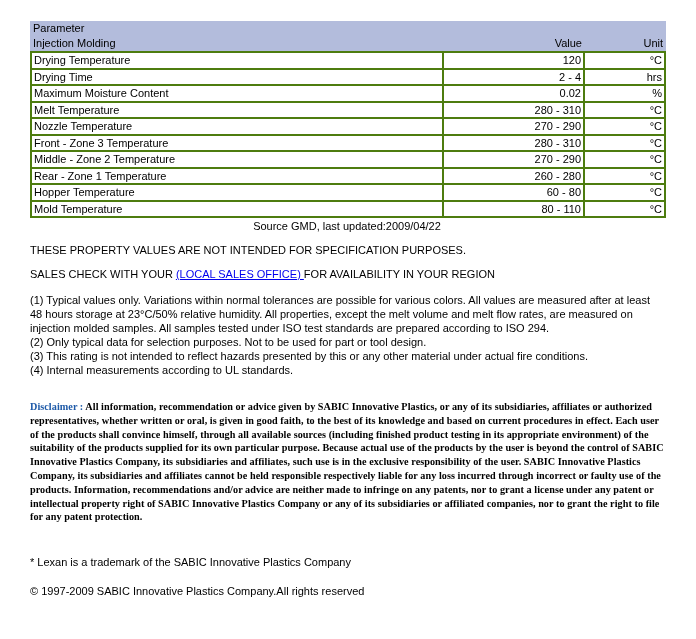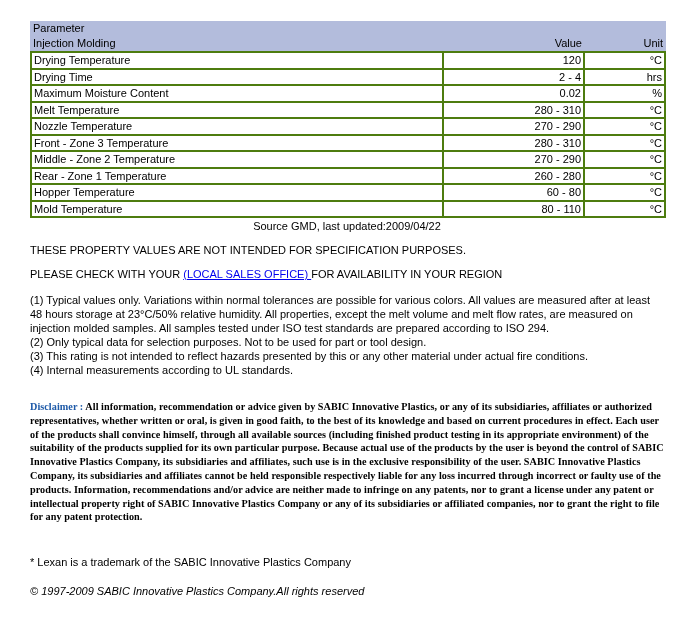--- a/index.html
+++ b/index.html
@@ -32,21 +32,21 @@
   .notice1 { margin-top: 12px; }
   .notice2 { margin-top: 12px; }
   a.link { color: #0000ee; text-decoration: underline; }
   .notes { margin-top: 13px; line-height: 14px; }
   .disclaimer {
     margin-top: 23px; font-weight: bold; line-height: 13.8px;
     font-family: Liberation Serif, serif; font-size: 10.2px; letter-spacing: 0.05px;
   }
   .disc-label { color: #1e5aa8; }
   .trademark { margin-top: 32px; }
-  .copyright { margin-top: 17px; font-style: italic; }
+  .copyright { margin-top: 17px; }
 </style>
 </head>
 <body>
 
 <div class="wrap">
   <table class="props">
     <colgroup>
         <col class="c1">
         <col class="c2">
         <col class="c3">
@@ -110,21 +110,21 @@
           <td class="c">80 - 110</td>
           <td class="c">°C</td>
         </tr>
       </tbody>
   </table>
 
   <div class="source">Source GMD, last updated:2009/04/22</div>
 
   <p class="notice1">THESE PROPERTY VALUES ARE NOT INTENDED FOR SPECIFICATION PURPOSES.</p>
 
-  <p class="notice2"><span>PLEASE CHECK WITH YOUR </span><a class="link" href="#">(LOCAL SALES OFFICE) </a><span>FOR AVAILABILITY IN YOUR REGION</span></p>
+  <p class="notice2"><span>SALES CHECK WITH YOUR </span><a class="link" href="#">(LOCAL SALES OFFICE) </a><span>FOR AVAILABILITY IN YOUR REGION</span></p>
 
   <div class="notes">
     <p>(1) Typical values only. Variations within normal tolerances are possible for various colors. All values are measured after at least 48 hours storage at 23°C/50% relative humidity. All properties, except the melt volume and melt flow rates, are measured on injection molded samples. All samples tested under ISO test standards are prepared according to ISO 294.</p>
     <p>(2) Only typical data for selection purposes. Not to be used for part or tool design.</p>
     <p>(3) This rating is not intended to reflect hazards presented by this or any other material under actual fire conditions.</p>
     <p>(4) Internal measurements according to UL standards.</p>
   </div>
 
   <p class="disclaimer"><span class="disc-label">Disclaimer : </span><span>All information, recommendation or advice given by SABIC Innovative Plastics, or any of its subsidiaries, affiliates or authorized representatives, whether written or oral, is given in good faith, to the best of its knowledge and based on current procedures in effect. Each user of the products shall convince himself, through all available sources (including finished product testing in its appropriate environment) of the suitability of the products supplied for its own particular purpose. Because actual use of the products by the user is beyond the control of SABIC Innovative Plastics Company, its subsidiaries and affiliates, such use is in the exclusive responsibility of the user. SABIC Innovative Plastics Company, its subsidiaries and affiliates cannot be held responsible respectively liable for any loss incurred through incorrect or faulty use of the products. Information, recommendations and/or advice are neither made to infringe on any patents, nor to grant a license under any patent or intellectual property right of SABIC Innovative Plastics Company or any of its subsidiaries or affiliated companies, nor to grant the right to file for any patent protection.</span></p>
 

